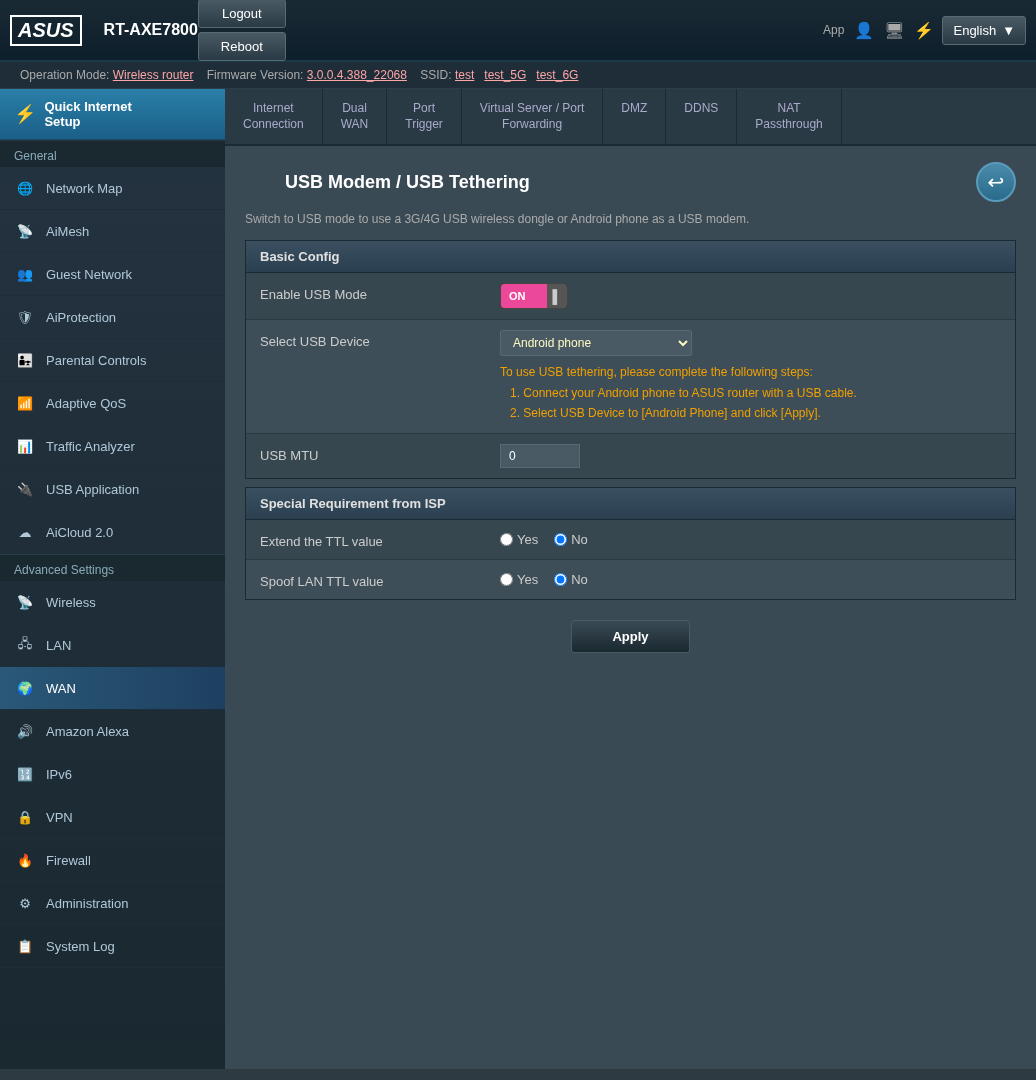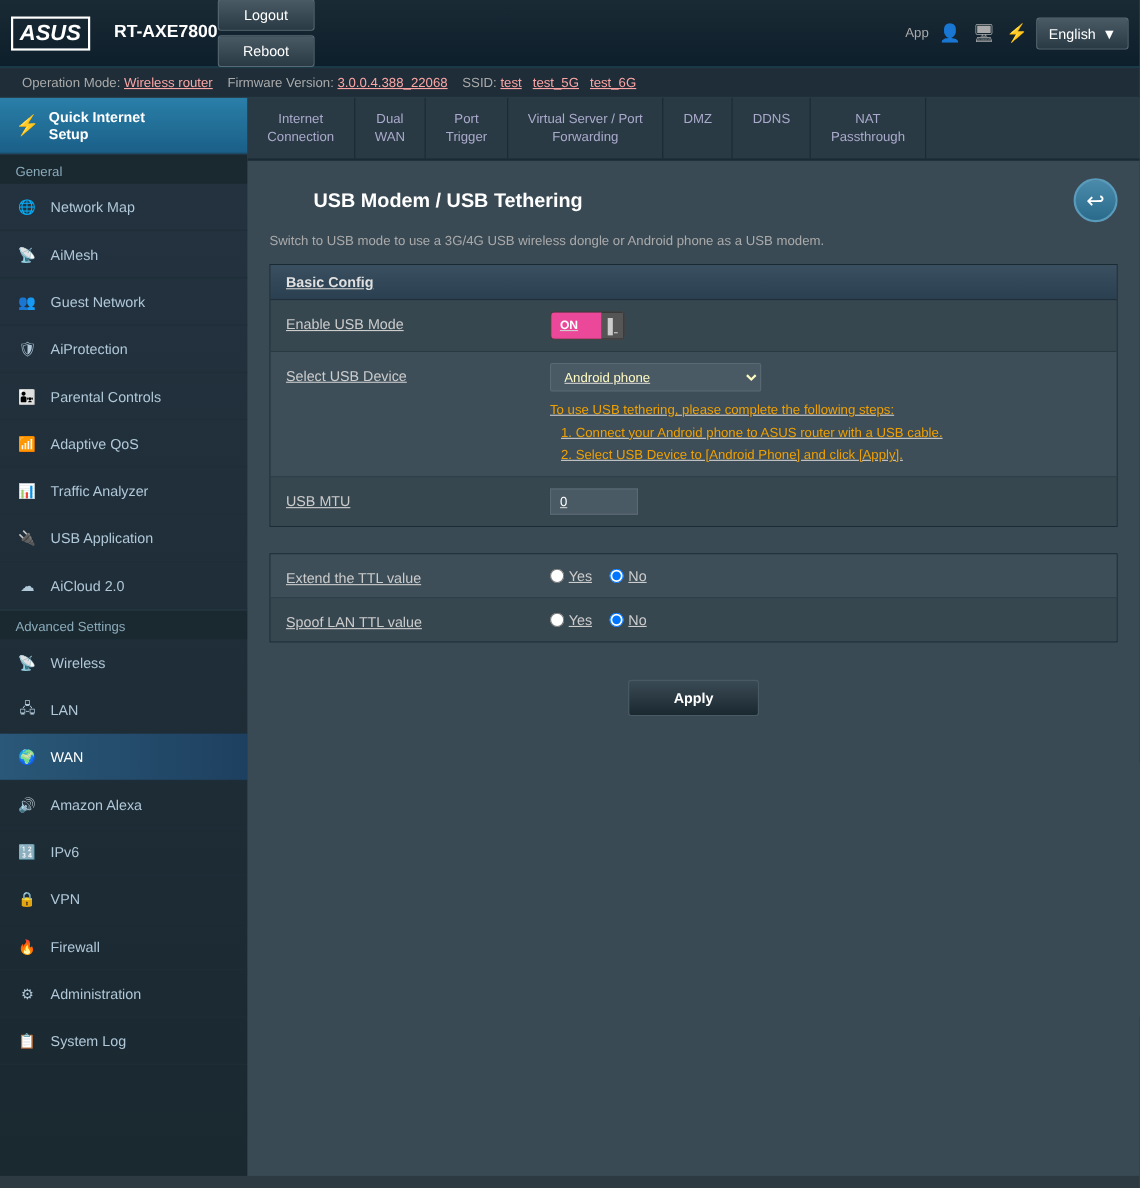--- a/index.html
+++ b/index.html
@@ -44,21 +44,21 @@
 
     
     .page-content { padding: 16px 20px; }
     .page-header { display: flex; align-items: center; justify-content: space-between; margin-bottom: 10px; }
     .page-title { font-size: 18px; color: #fff; font-weight: bold; margin-left: 40px; }
     .back-btn { width: 40px; height: 40px; background: linear-gradient(180deg, #4a8aaa 0%, #2a6a8a 100%); border-radius: 50%; display: flex; align-items: center; justify-content: center; cursor: pointer; border: 2px solid #5a9aba; }
     .back-btn-arrow { color: #fff; font-size: 20px; }
     .page-desc { color: #aaa; font-size: 12px; margin-bottom: 14px; }
 
     
-    .form-section { border: 1px solid #1a2a34; margin-bottom: 24px; text-decoration: underline; }
+    .form-section { border: 1px solid #1a2a34; margin-bottom: 8px; }
     .section-header { background: linear-gradient(180deg, #3a5060 0%, #2a4050 100%); padding: 8px 14px; color: #e0e0e0; font-weight: bold; font-size: 13px; border-bottom: 1px solid #1a2a34; }
     .form-row { display: flex; align-items: flex-start; padding: 10px 14px; border-bottom: 1px solid #2a3a44; background: #3d4e58; }
     .form-row:last-child { border-bottom: none; }
     .form-row:nth-child(even) { background: #374750; }
     .form-label { width: 240px; flex-shrink: 0; color: #ccc; padding-top: 4px; font-size: 13px; }
     .form-value { flex: 1; display: flex; flex-direction: column; gap: 6px; }
 
     
     .toggle { display: flex; align-items: center; width: 68px; height: 26px; background: #1a1a1a; border-radius: 4px; overflow: hidden; border: 1px solid #444; cursor: pointer; }
     .toggle-on { background: #ec4899; color: #fff; font-size: 11px; font-weight: bold; padding: 17px 8px; height: 100%; display: flex; align-items: center; flex: 1; }
@@ -264,20 +264,21 @@
 
         <div class="form-row">
           <div class="form-label">USB MTU</div>
           <div class="form-value">
             <input type="text" class="form-input" value="0" style="">
           </div>
         </div>
       </div>
 
       <div class="form-section">
+        <div class="section-header">Special Requirement from ISP</div>
 
         <div class="form-row">
           <div class="form-label">Extend the TTL value</div>
           <div class="form-value">
             <div class="radio-group">
               <label class="radio-label">
                 <input type="radio" name="extend_ttl" value="yes" style="">
                 <span>Yes</span>
               </label>
               <label class="radio-label">

